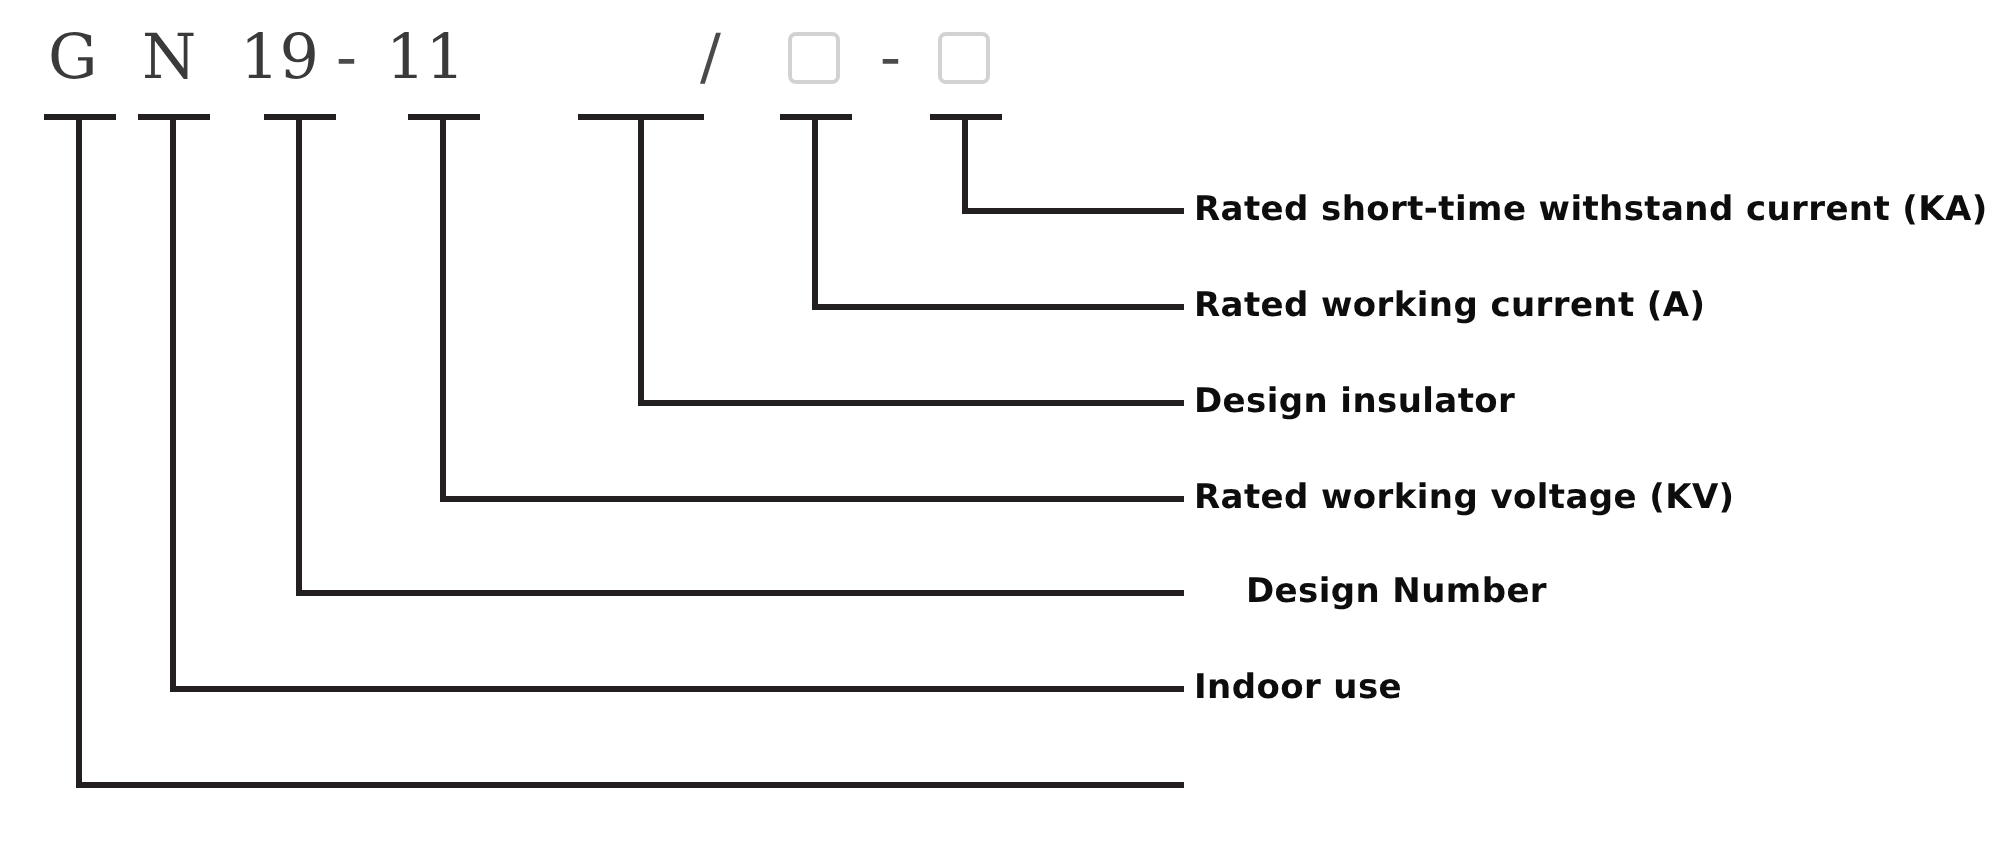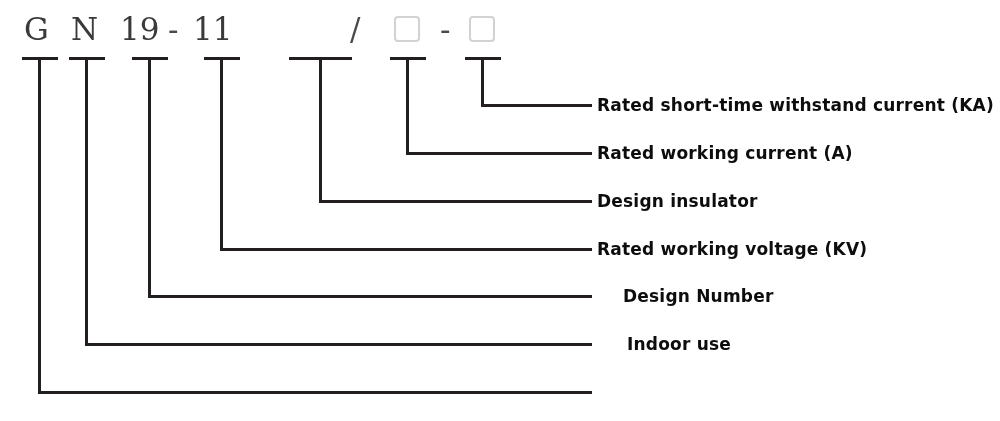--- a/index.html
+++ b/index.html
@@ -120,18 +120,18 @@
   <div class="v-line" style="left:220px; top:57px;  height:194px;"></div>
   <div class="h-line" style="left:220px; top:248px; width:372px;"></div>
   <div class="leader-label" style="left:597px; top:249px;text-align:center;">Rated working voltage (KV)</div>
 
   <div class="v-line" style="left:148px; top:57px;  height:241px;"></div>
   <div class="h-line" style="left:148px; top:295px; width:444px;"></div>
   <div class="leader-label" style="left:597px; top:296px;margin-left:26px;">Design Number</div>
 
   <div class="v-line" style="left:85px;  top:57px;  height:289px;"></div>
   <div class="h-line" style="left:85px;  top:343px; width:507px;"></div>
-  <div class="leader-label" style="left:627px; top:344px;">Indoor use</div>
+  <div class="leader-label" style="left:597px; top:344px;">Indoor use</div>
 
   <div class="v-line" style="left:38px;  top:57px;  height:337px;"></div>
   <div class="h-line" style="left:38px;  top:391px; width:554px;"></div>
 
 </div>
 
 </body></html>

